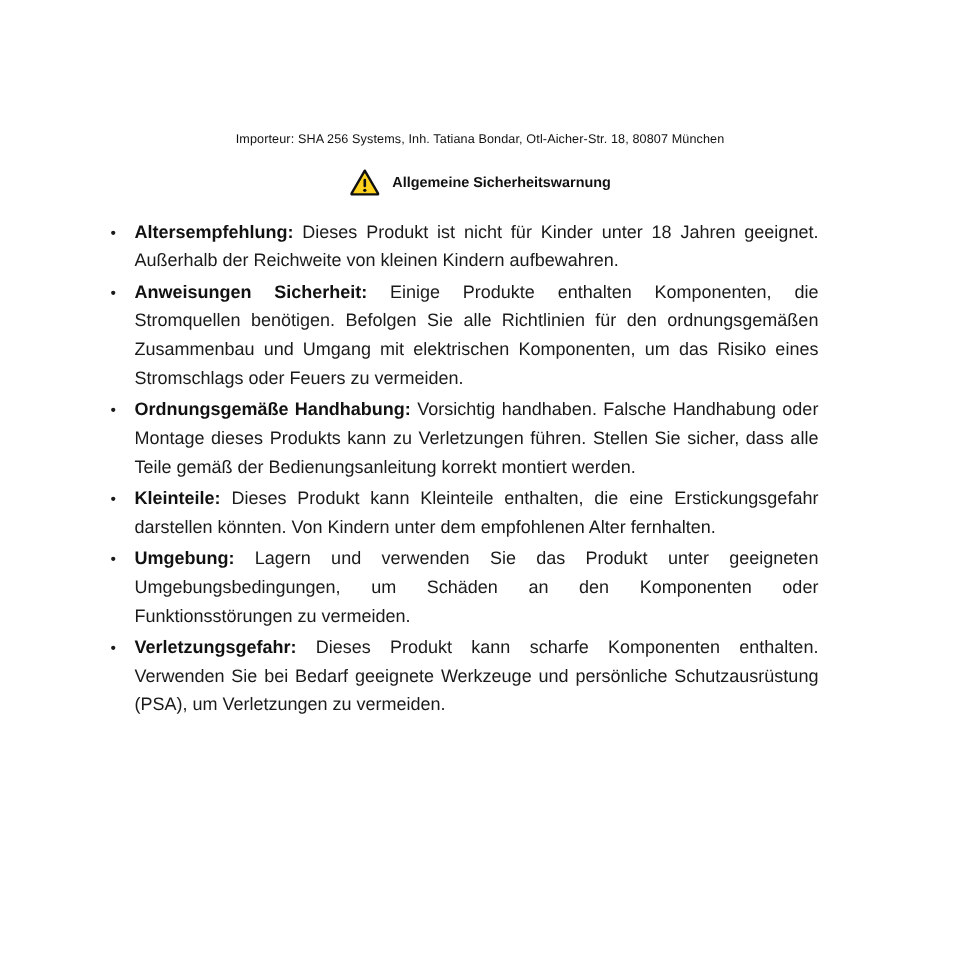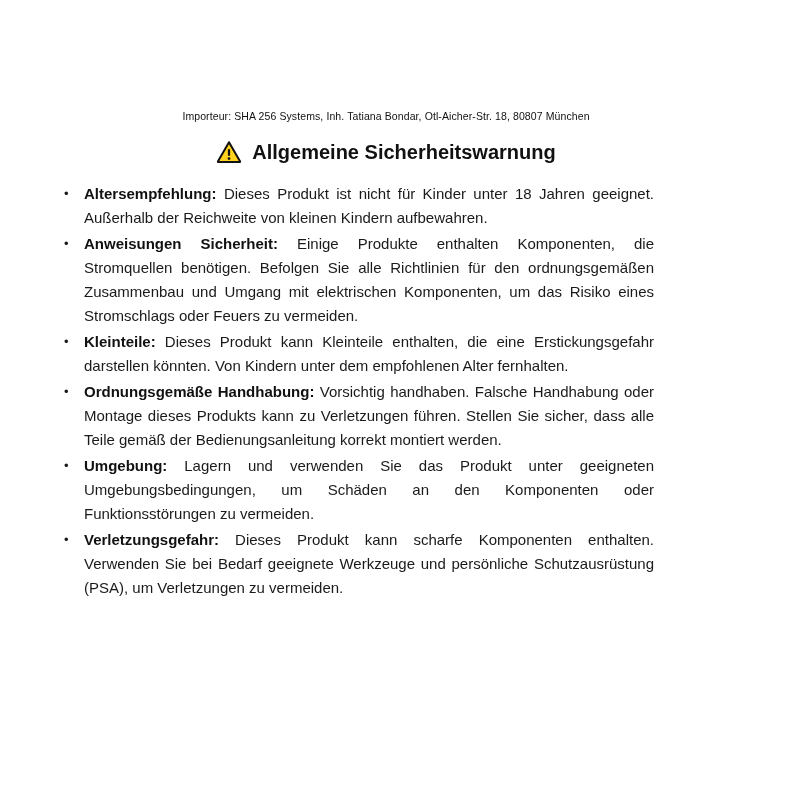--- a/index.html
+++ b/index.html
@@ -9,21 +9,21 @@
     width: 800px;
     height: 800px;
     overflow: hidden;
     font-family: "Liberation Sans", sans-serif;
     color: #1a1a1a;
   }
   .page {
     width: 800px;
     height: 800px;
     box-sizing: border-box;
-    padding: 110px 100px 0 32px;
+    padding: 110px 100px 0 60px;
   }
   .importer {
     text-align: center;
     font-size: 10.5px;
     letter-spacing: 0.1px;
     color: #111111;
     margin: 0 0 18px 40px;
     white-space: nowrap;
   }
   .heading-row {
@@ -33,21 +33,21 @@
     gap: 10px;
     margin: 0 0 18px 40px;
   }
   .heading-row .warn-icon {
     display: inline-flex;
     width: 26px;
     height: 24px;
     flex: 0 0 auto;
   }
   .heading-text {
-    font-size: 20px;
+    font-size: 12px;
     font-weight: 700;
     color: #111111;
   }
   .intro {
     font-size: 15px;
     line-height: 26px;
     text-align: justify;
     margin: 0 0 20px 0;
     width: 640px;
   }
@@ -101,26 +101,26 @@
   <ul class="safety-list">
     <li>
       <span class="bullet-label">Altersempfehlung:</span>
       <span class="bullet-text">Dieses Produkt ist nicht für Kinder unter 18 Jahren geeignet. Außerhalb der Reichweite von kleinen Kindern aufbewahren.</span>
     </li>
     <li>
       <span class="bullet-label">Anweisungen Sicherheit:</span>
       <span class="bullet-text">Einige Produkte enthalten Komponenten, die Stromquellen benötigen. Befolgen Sie alle Richtlinien für den ordnungsgemäßen Zusammenbau und Umgang mit elektrischen Komponenten, um das Risiko eines Stromschlags oder Feuers zu vermeiden.</span>
     </li>
     <li>
+      <span class="bullet-label">Ordnungsgemäße Handhabung:</span>
+      <span class="bullet-text">Vorsichtig handhaben. Falsche Handhabung oder Montage dieses Produkts kann zu Verletzungen führen. Stellen Sie sicher, dass alle Teile gemäß der Bedienungsanleitung korrekt montiert werden.</span>
+    </li>
+    <li>
       <span class="bullet-label">Kleinteile:</span>
       <span class="bullet-text">Dieses Produkt kann Kleinteile enthalten, die eine Erstickungsgefahr darstellen könnten. Von Kindern unter dem empfohlenen Alter fernhalten.</span>
-    </li>
-    <li>
-      <span class="bullet-label">Ordnungsgemäße Handhabung:</span>
-      <span class="bullet-text">Vorsichtig handhaben. Falsche Handhabung oder Montage dieses Produkts kann zu Verletzungen führen. Stellen Sie sicher, dass alle Teile gemäß der Bedienungsanleitung korrekt montiert werden.</span>
     </li>
     <li>
       <span class="bullet-label">Umgebung:</span>
       <span class="bullet-text">Lagern und verwenden Sie das Produkt unter geeigneten Umgebungsbedingungen, um Schäden an den Komponenten oder Funktionsstörungen zu vermeiden.</span>
     </li>
     <li>
       <span class="bullet-label">Verletzungsgefahr:</span>
       <span class="bullet-text">Dieses Produkt kann scharfe Komponenten enthalten. Verwenden Sie bei Bedarf geeignete Werkzeuge und persönliche Schutzausrüstung (PSA), um Verletzungen zu vermeiden.</span>
     </li>
   </ul>

